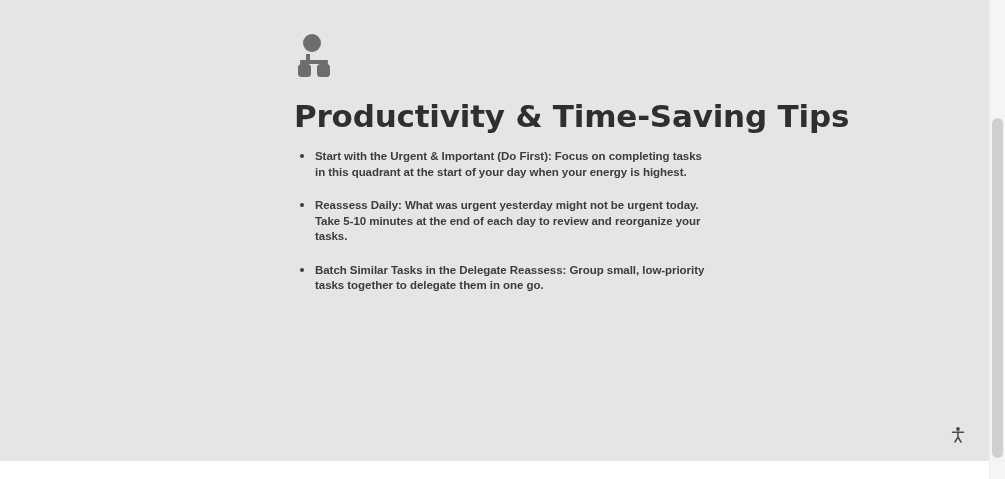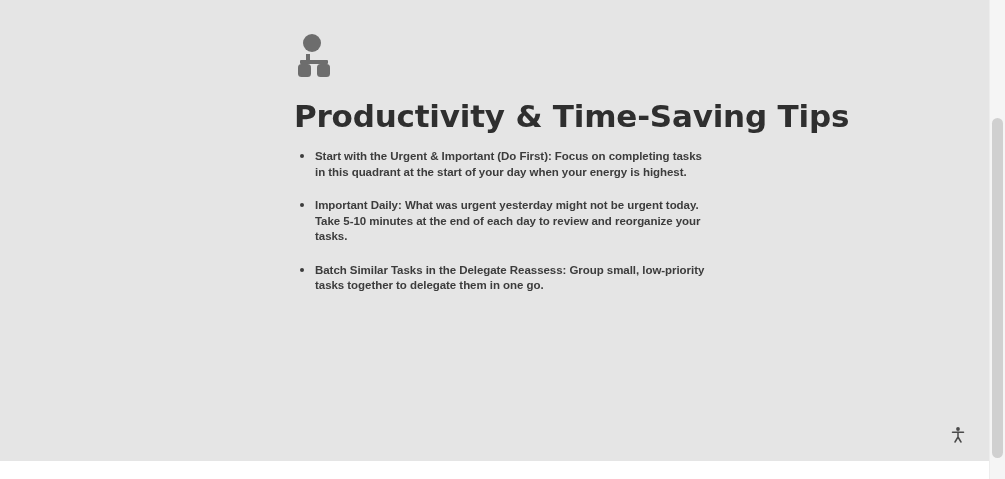--- a/index.html
+++ b/index.html
@@ -136,21 +136,21 @@
     </svg>
   </div>
 
   <div class="title">Productivity &amp; Time-Saving Tips</div>
 
   <ul class="tips-list">
     <li class="tip tip-width-1">
       <span class="lead">Start with the Urgent &amp; Important (Do First):</span><span class="body"> Focus on completing tasks in this quadrant at the start of your day when your energy is highest.</span>
     </li>
     <li class="tip tip-width-2">
-      <span class="lead">Important Daily:</span><span class="body"> What was urgent yesterday might not be urgent today. Take 5-10 minutes at the end of each day to review and reorganize your tasks.</span>
+      <span class="lead">Reassess Daily:</span><span class="body"> What was urgent yesterday might not be urgent today. Take 5-10 minutes at the end of each day to review and reorganize your tasks.</span>
     </li>
     <li class="tip tip-width-3">
       <span class="lead">Batch Similar Tasks in the Delegate Reassess:</span><span class="body"> Group small, low-priority tasks together to delegate them in one go.</span>
     </li>
   </ul>
 
   <div class="fab">
     <svg width="18" height="18" viewBox="0 0 18 18" xmlns="http://www.w3.org/2000/svg">
       <circle cx="9" cy="3" r="1.9" fill="#4a4a4a"></circle>
       <path d="M3.5 6.2 H14.5" stroke="#4a4a4a" stroke-width="1.5" stroke-linecap="round" fill="none"></path>

